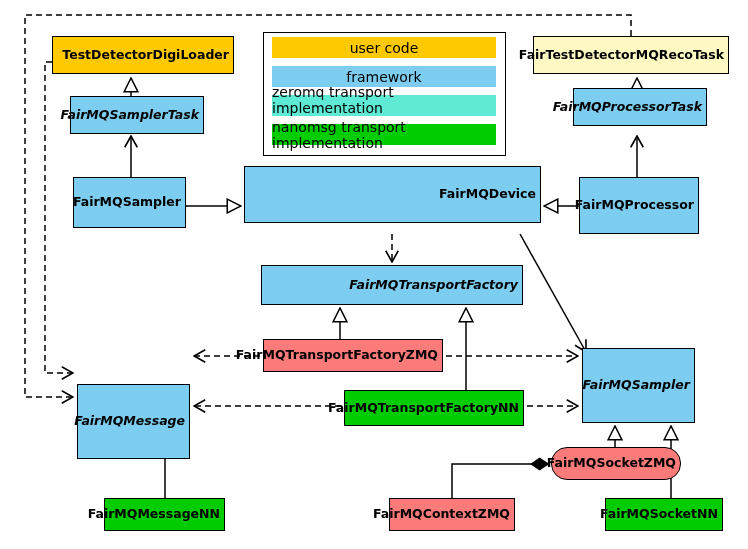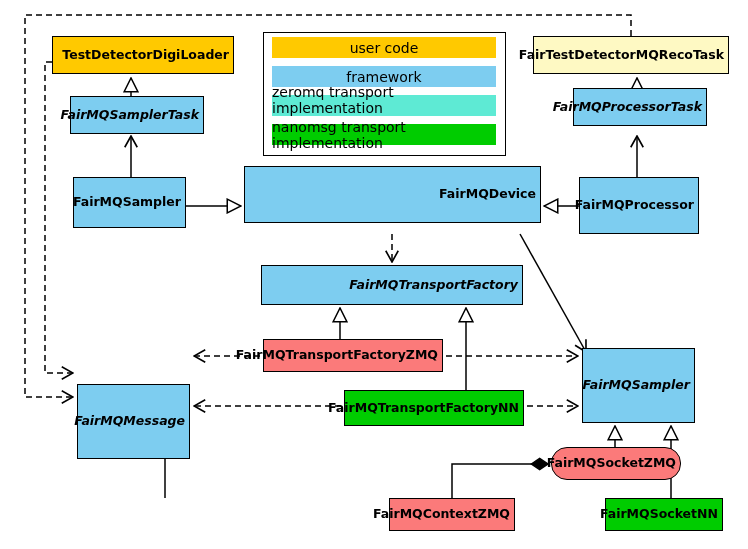--- a/index.html
+++ b/index.html
@@ -163,20 +163,23 @@
   </div>
   <div class="node" style="left:344px;top:390px;width:180px;height:36px;background:#00CC00;">
     <span>FairMQTransportFactoryNN</span>
   </div>
   <div class="node italic" style="left:77px;top:348px;width:113px;height:75px;background:#7DCDF0;margin-top:36px;">
     <span>FairMQMessage</span>
   </div>
   <div class="node italic" style="left:582px;top:348px;width:113px;height:75px;background:#7DCDF0;">
     <span>FairMQSampler</span>
   </div>
+  <div class="node" style="left:104px;top:498px;width:121px;height:33px;background:#00CC00;">
+    <span>FairMQMessageNN</span>
+  </div>
   <div class="node" style="left:551px;top:447px;width:130px;height:33px;background:#FB7A7A;border-radius:16px;">
     <span>FairMQSocketZMQ</span>
   </div>
   <div class="node" style="left:605px;top:498px;width:118px;height:33px;background:#00CC00;">
     <span>FairMQSocketNN</span>
   </div>
   <div class="node" style="left:389px;top:498px;width:126px;height:33px;background:#FB7A7A;">
     <span>FairMQContextZMQ</span>
   </div>
 

